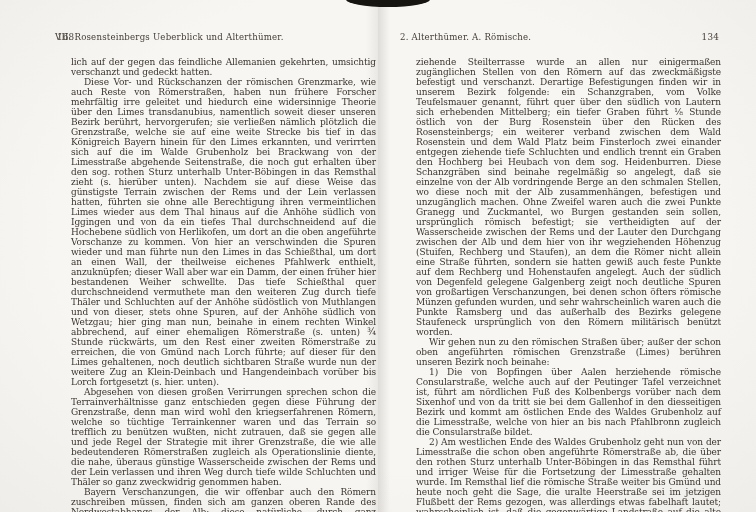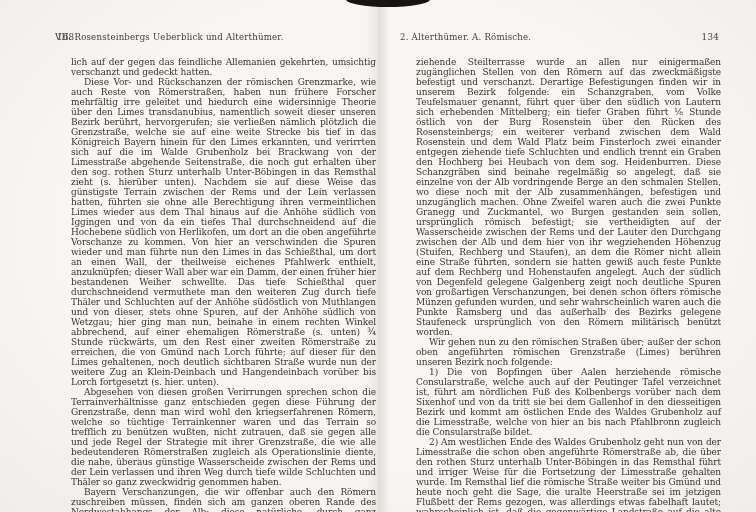--- a/index.html
+++ b/index.html
@@ -91,19 +91,19 @@
     </div>
   </div>
 
   <div class="page-col right">
     <div class="running-header">
       <span class="header-title">2. Alterthümer. A. Römische.</span>
       <span class="page-num pos-right">134</span>
     </div>
     <div class="page-body">
       <p>ziehende Steilterrasse wurde an allen nur einigermaßen zugänglichen Stellen von den Römern auf das zweckmäßigste befestigt und verschanzt. Derartige Befestigungen finden wir in unserem Bezirk folgende: ein Schanzgraben, vom Volke Teufelsmauer genannt, führt quer über den südlich von Lautern sich erhebenden Mittelberg; ein tiefer Graben führt ⅛ Stunde östlich von der Burg Rosenstein über den Rücken des Rosensteinbergs; ein weiterer verband zwischen dem Wald Rosenstein und dem Wald Platz beim Finsterloch zwei einander entgegen ziehende tiefe Schluchten und endlich trennt ein Graben den Hochberg bei Heubach von dem sog. Heidenburren. Diese Schanzgräben sind beinahe regelmäßig so angelegt, daß sie einzelne von der Alb vordringende Berge an den schmalen Stellen, wo diese noch mit der Alb zusammenhängen, befestigen und unzugänglich machen. Ohne Zweifel waren auch die zwei Punkte Granegg und Zuckmantel, wo Burgen gestanden sein sollen, ursprünglich römisch befestigt; sie vertheidigten auf der Wasserscheide zwischen der Rems und der Lauter den Durchgang zwischen der Alb und dem hier von ihr wegziehenden Höhenzug (Stuifen, Rechberg und Staufen), an dem die Römer nicht allein eine Straße führten, sondern sie hatten gewiß auch feste Punkte auf dem Rechberg und Hohenstaufen angelegt. Auch der südlich von Degenfeld gelegene Galgenberg zeigt noch deutliche Spuren von großartigen Verschanzungen, bei denen schon öfters römische Münzen gefunden wurden, und sehr wahrscheinlich waren auch die Punkte Ramsberg und das außerhalb des Bezirks gelegene Staufeneck ursprünglich von den Römern militärisch benützt worden.</p>
-      <p class="indent">Wir gehen nun zu den römischen Straßen über; außer der schon oben angeführten römischen Grenzstraße (Limes) berühren unseren Bezirk noch folgende:</p>
+      <p class="indent">Wir gehen nun zu den römischen Straßen über; außer der schon oben angeführten römischen Grenzstraße (Limes) berühren unseren Bezirk noch beinahe:</p>
       <p class="indent">1) Die von Bopfingen über Aalen herziehende römische Consularstraße, welche auch auf der Peutinger Tafel verzeichnet ist, führt am nördlichen Fuß des Kolbenbergs vorüber nach dem Sixenhof und von da tritt sie bei dem Gallenhof in den diesseitigen Bezirk und kommt am östlichen Ende des Waldes Grubenholz auf die Limesstraße, welche von hier an bis nach Pfahlbronn zugleich die Consularstraße bildet.</p>
       <p class="indent">2) Am westlichen Ende des Waldes Grubenholz geht nun von der Limesstraße die schon oben angeführte Römerstraße ab, die über den rothen Sturz unterhalb Unter-Böbingen in das Remsthal führt und irriger Weise für die Fortsetzung der Limesstraße gehalten wurde. Im Remsthal lief die römische Straße weiter bis Gmünd und heute noch geht die Sage, die uralte Heerstraße sei im jetzigen Flußbett der Rems gezogen, was allerdings etwas fabelhaft lautet; wahrscheinlich ist, daß die gegenwärtige Landstraße auf die alte Römerstraße gegründet wurde. Von Gmünd führte nun der alte Römerweg über</p>
     </div>
   </div>
 
 </div>
 
 </body></html>

